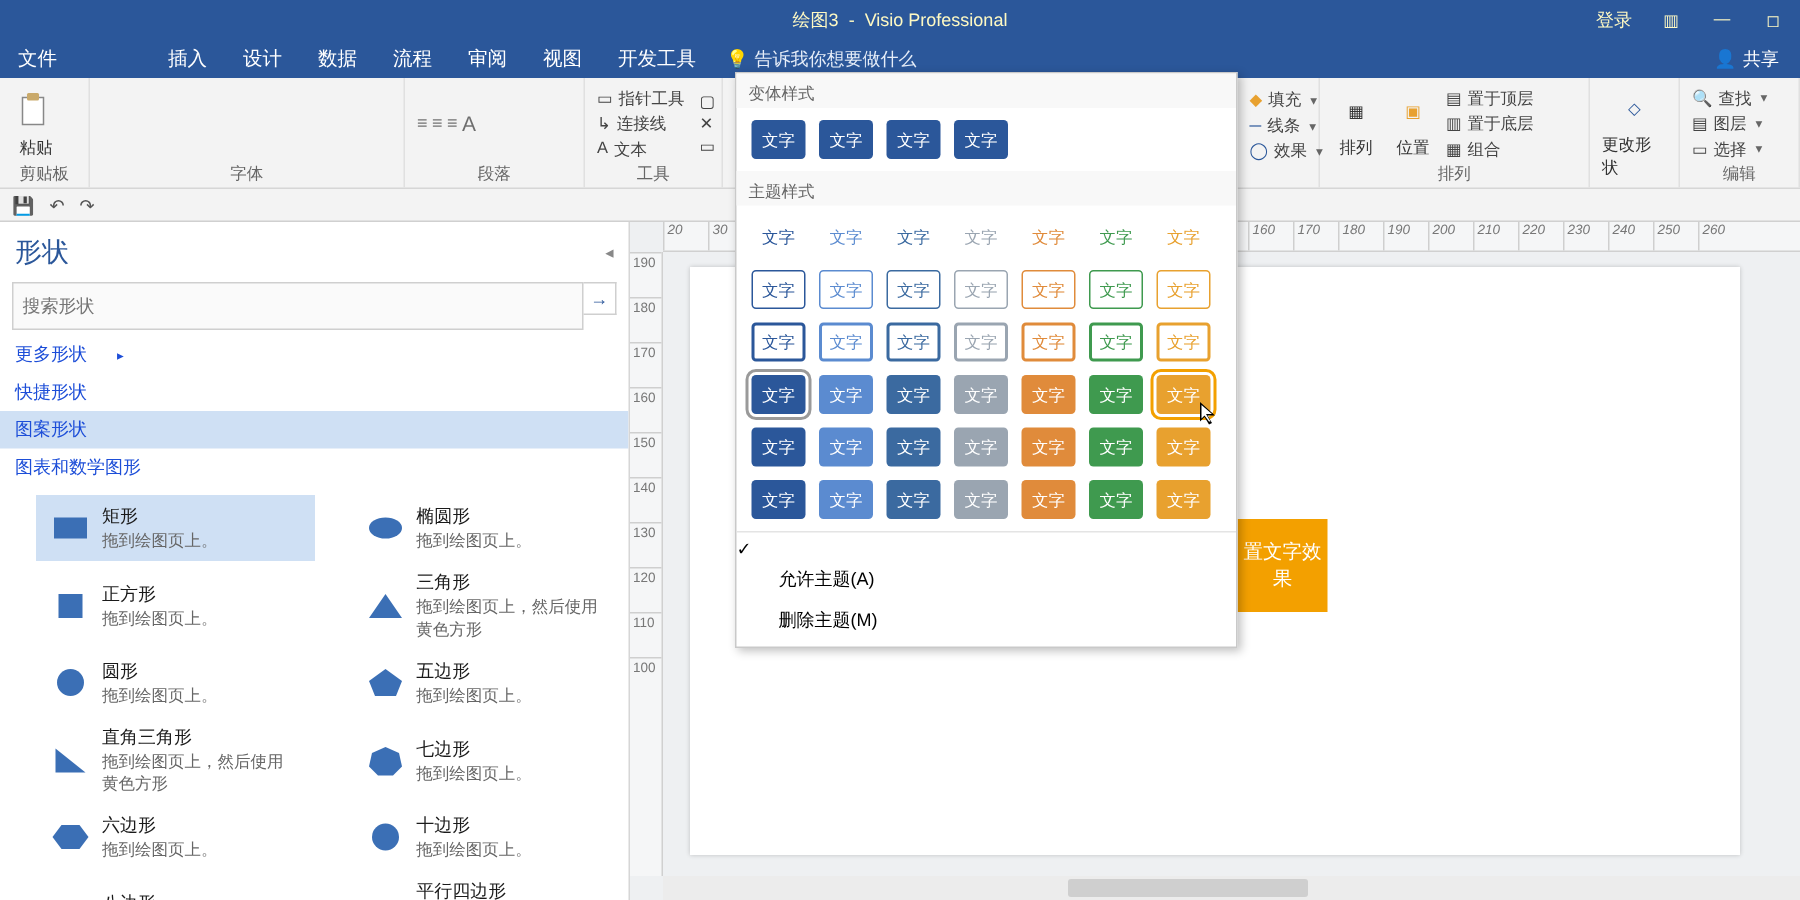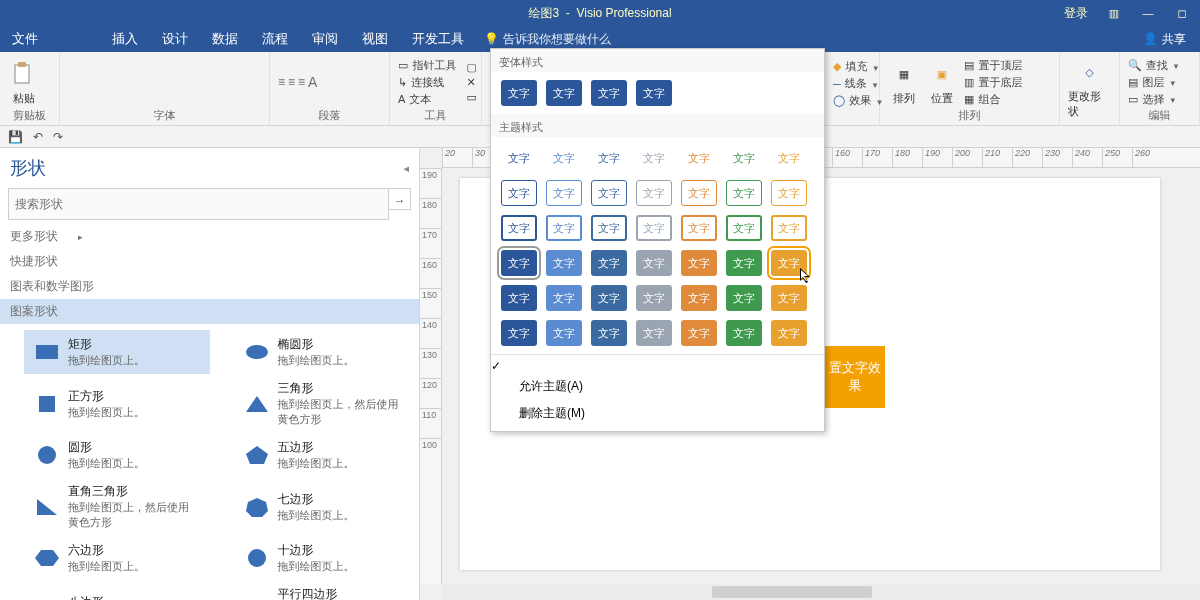--- a/index.html
+++ b/index.html
@@ -33,21 +33,21 @@
 
   
   .main { display:flex; height: calc(600px - 26px - 26px - 74px - 22px); }
 
   
   .shapes-panel { width: 420px; border-right:1px solid #d6d6d6; background:#fff; display:flex; flex-direction:column; overflow:hidden; }
   .shapes-panel .hdr { padding:8px 10px 4px; color:#2b579a; font-size:18px; display:flex; align-items:center; justify-content:space-between; }
   .search-row { padding:4px 8px; display:flex; }
   .search-row input { flex:1; border:1px solid #cfcfcf; height:32px; padding:0 6px; font-size:12px; background:#fafafa; }
   .search-row .go { width:22px; height:22px; border:1px solid #cfcfcf; border-left:none; display:flex;align-items:center;justify-content:center; color:#2b579a; }
-  .cat { padding:4px 10px; font-size:12px; color:#737373; display:flex; align-items:center; gap:20px; }
+  .cat { padding:4px 10px; font-size:12px; color:#1d4ed8; display:flex; align-items:center; gap:20px; }
   .cat.sel { background:#cfe0f4; }
   .shape-list { padding-top:6px; }
   .shape-row { display:flex; }
   .shape-cell { width:50%; padding:6px 10px; display:flex; gap:8px; align-items:center;margin-left:24px; }
   .shape-cell.sel { background:#cfe0f4; }
   .shape-ico { width:26px; height:22px; flex-shrink:0; }
   .shape-txt .t { font-size:12px; color:#1a1a1a; }
   .shape-txt .d { font-size:11px; color:#666; }
 
   
@@ -269,22 +269,22 @@
     </div>
     <div class="search-row">
       <input placeholder="搜索形状" style="">
       <div class="go">→</div>
     </div>
     <div class="cat">
         <span>更多形状</span> 
         <span style="font-size:9px">▸</span>
       </div>
     <div class="cat">快捷形状</div>
+    <div class="cat sel">图案形状</div>
     <div class="cat">图表和数学图形</div>
-    <div class="cat sel">图案形状</div>
 
     <div class="shape-list" id="shape-list">
         <div class="shape-row">
           <div class="shape-cell sel">
             <div class="shape-ico"><svg width="26" height="22">
                 <rect x="2" y="4" width="22" height="14" fill="#3b6fb5"></rect>
               </svg></div>
             <div class="shape-txt">
               <div class="t">矩形</div>
               <div class="d">拖到绘图页上。</div>

